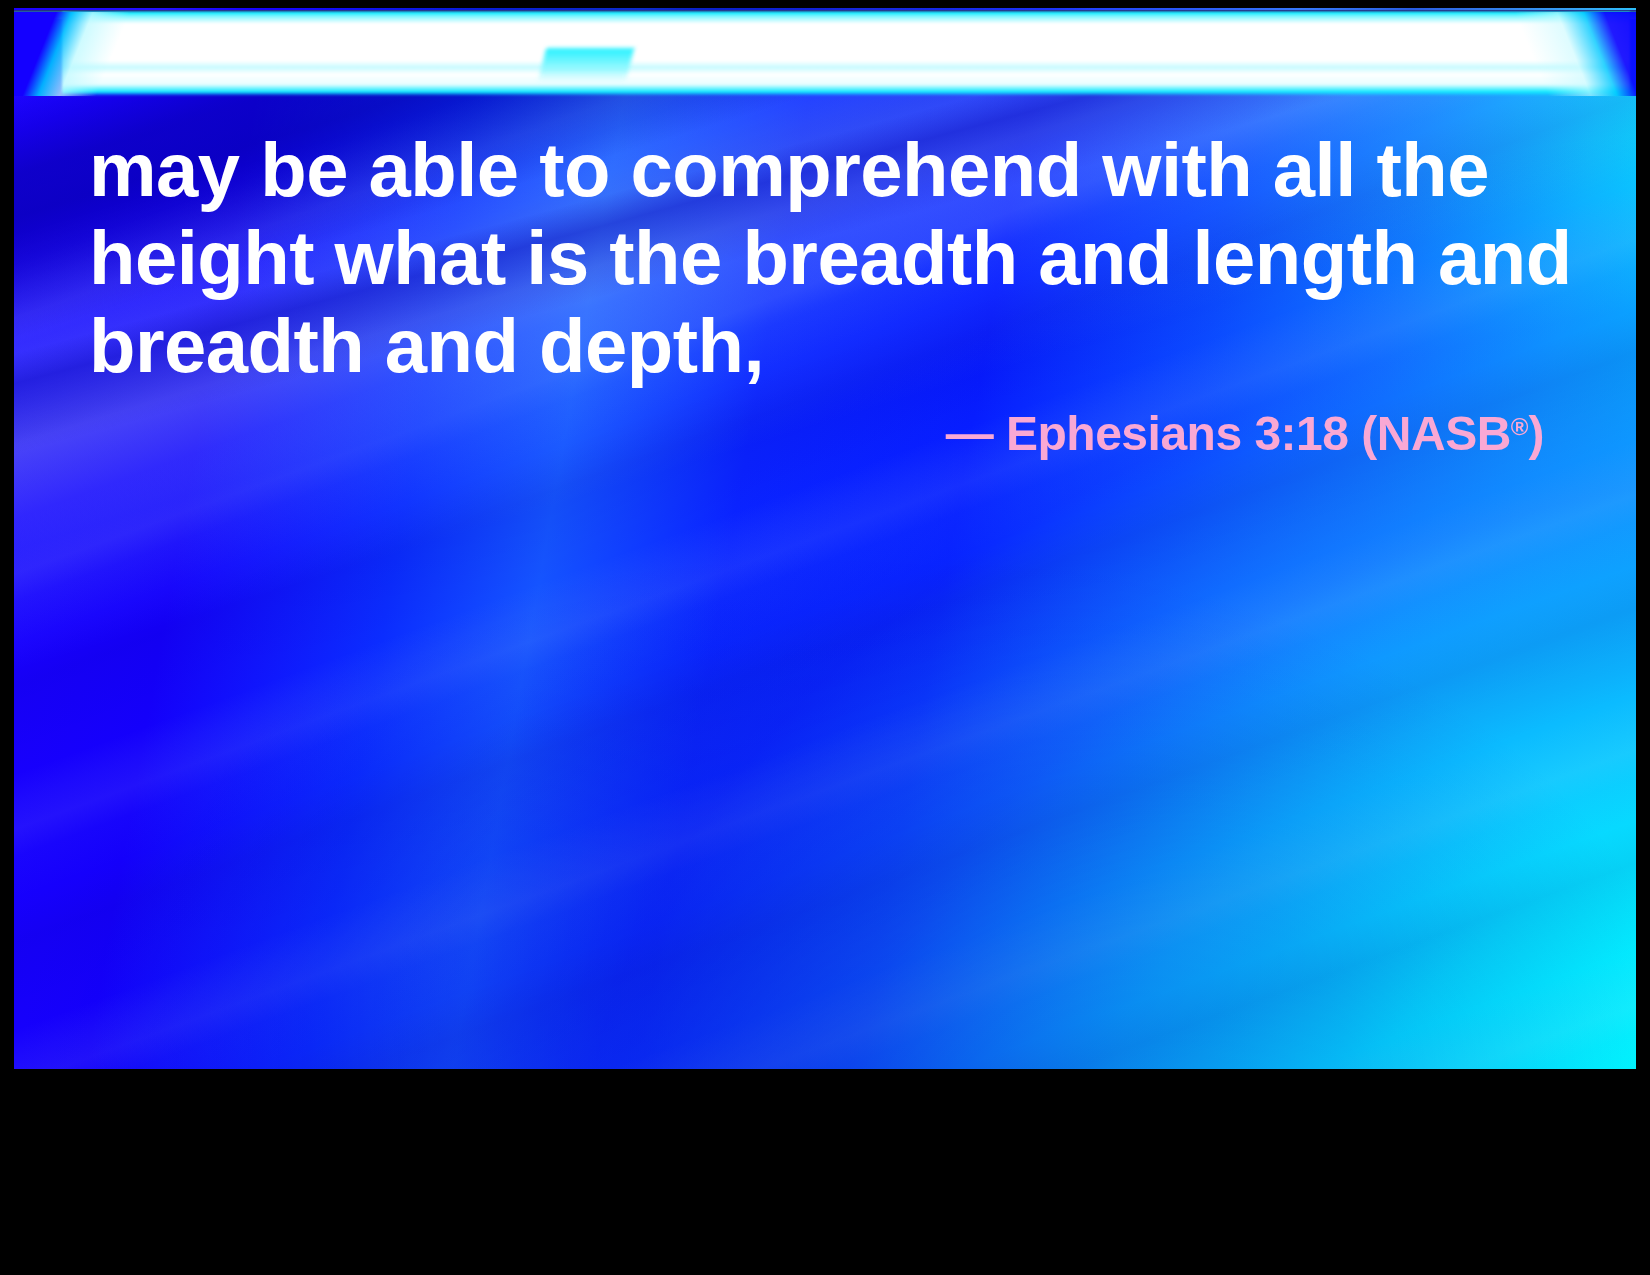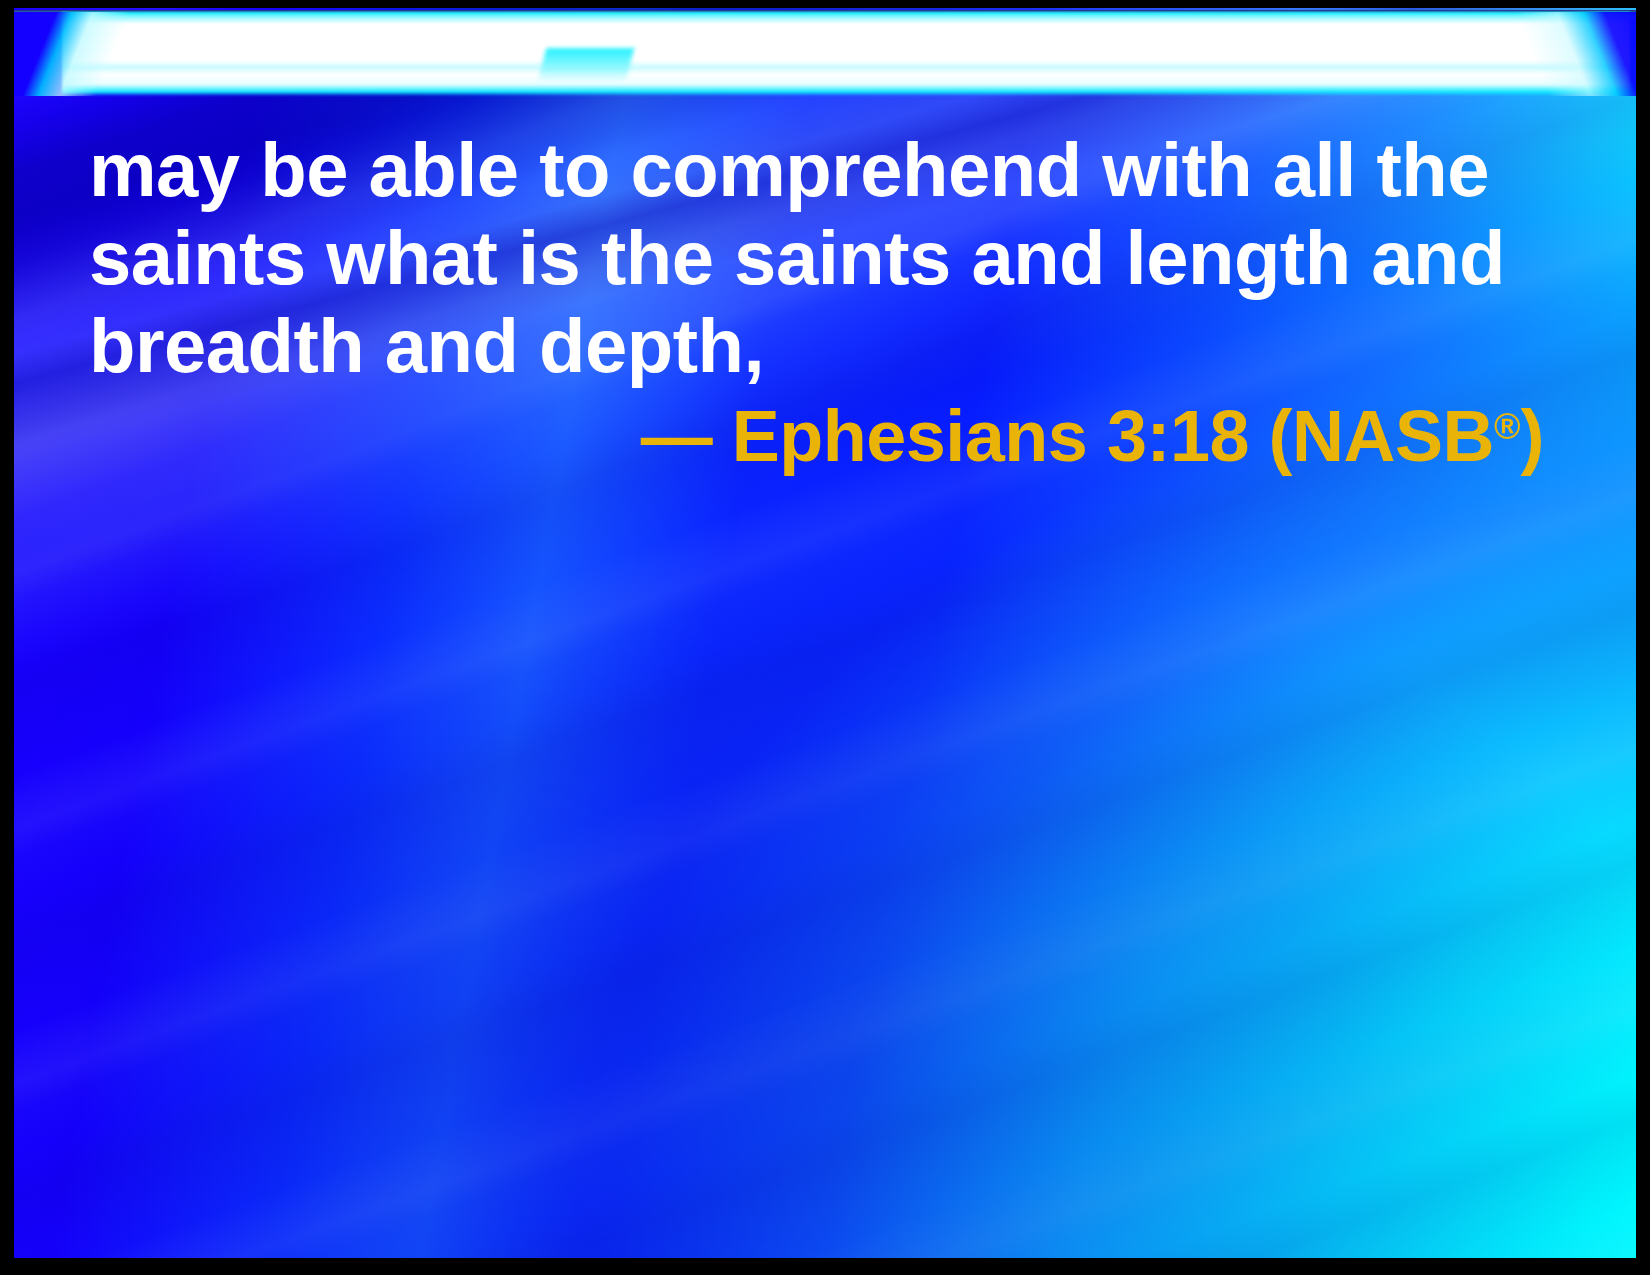--- a/index.html
+++ b/index.html
@@ -9,21 +9,21 @@
     height: 1275px;
     background: #000000;
     font-family: "Liberation Sans", "DejaVu Sans", sans-serif;
     overflow: hidden;
   }
 
   
   #slide {
     position: relative;
     width: 1650px;
-    height: 1275px;
+    height: 1069px;
     background: #000000;
     overflow: hidden;
   }
 
   
   #canvas {
     position: absolute;
     left: 14px;
     top: 8px;
     width: 1622px;
@@ -207,24 +207,24 @@
     text-rendering: optimizeLegibility;
   }
   #verse .line { white-space: nowrap; display:block; }
 
   #citation {
     position:absolute;
     left: 75px;
     top: 375px;
     width: 1455px;
     text-align: right;
-    color:#eab308;
+    color:#f9a8d4;
     font-family: "Liberation Sans Narrow", "Liberation Sans", "DejaVu Sans Condensed", "DejaVu Sans", sans-serif;
     font-weight: bold;
-    font-size: 72px;
+    font-size: 48px;
     line-height: 88px;
     font-stretch: condensed;
     letter-spacing: -0.5px;
     white-space: nowrap;
   }
   #citation .reg {
     font-size: 0.50em;
     vertical-align: 0.62em;
     letter-spacing: 0;
   }
@@ -247,20 +247,20 @@
     <div id="lightbar">
       <div class="hairline"></div>
       <div class="glow"></div>
       <div class="bevel-l"></div>
       <div class="bevel-r"></div>
       <div class="notch"></div>
     </div>
 
     <div id="verse">
       <span class="line">may be able to comprehend with all the</span>
-      <span class="line">saints what is the saints and length and</span>
+      <span class="line">height what is the breadth and length and</span>
       <span class="line">breadth and depth,</span>
     </div>
 
     <div id="citation"><span>— Ephesians 3:18 (NASB</span><span class="reg">®</span><span>)</span></div>
 
   </div>
 </div>
 
 </body></html>

